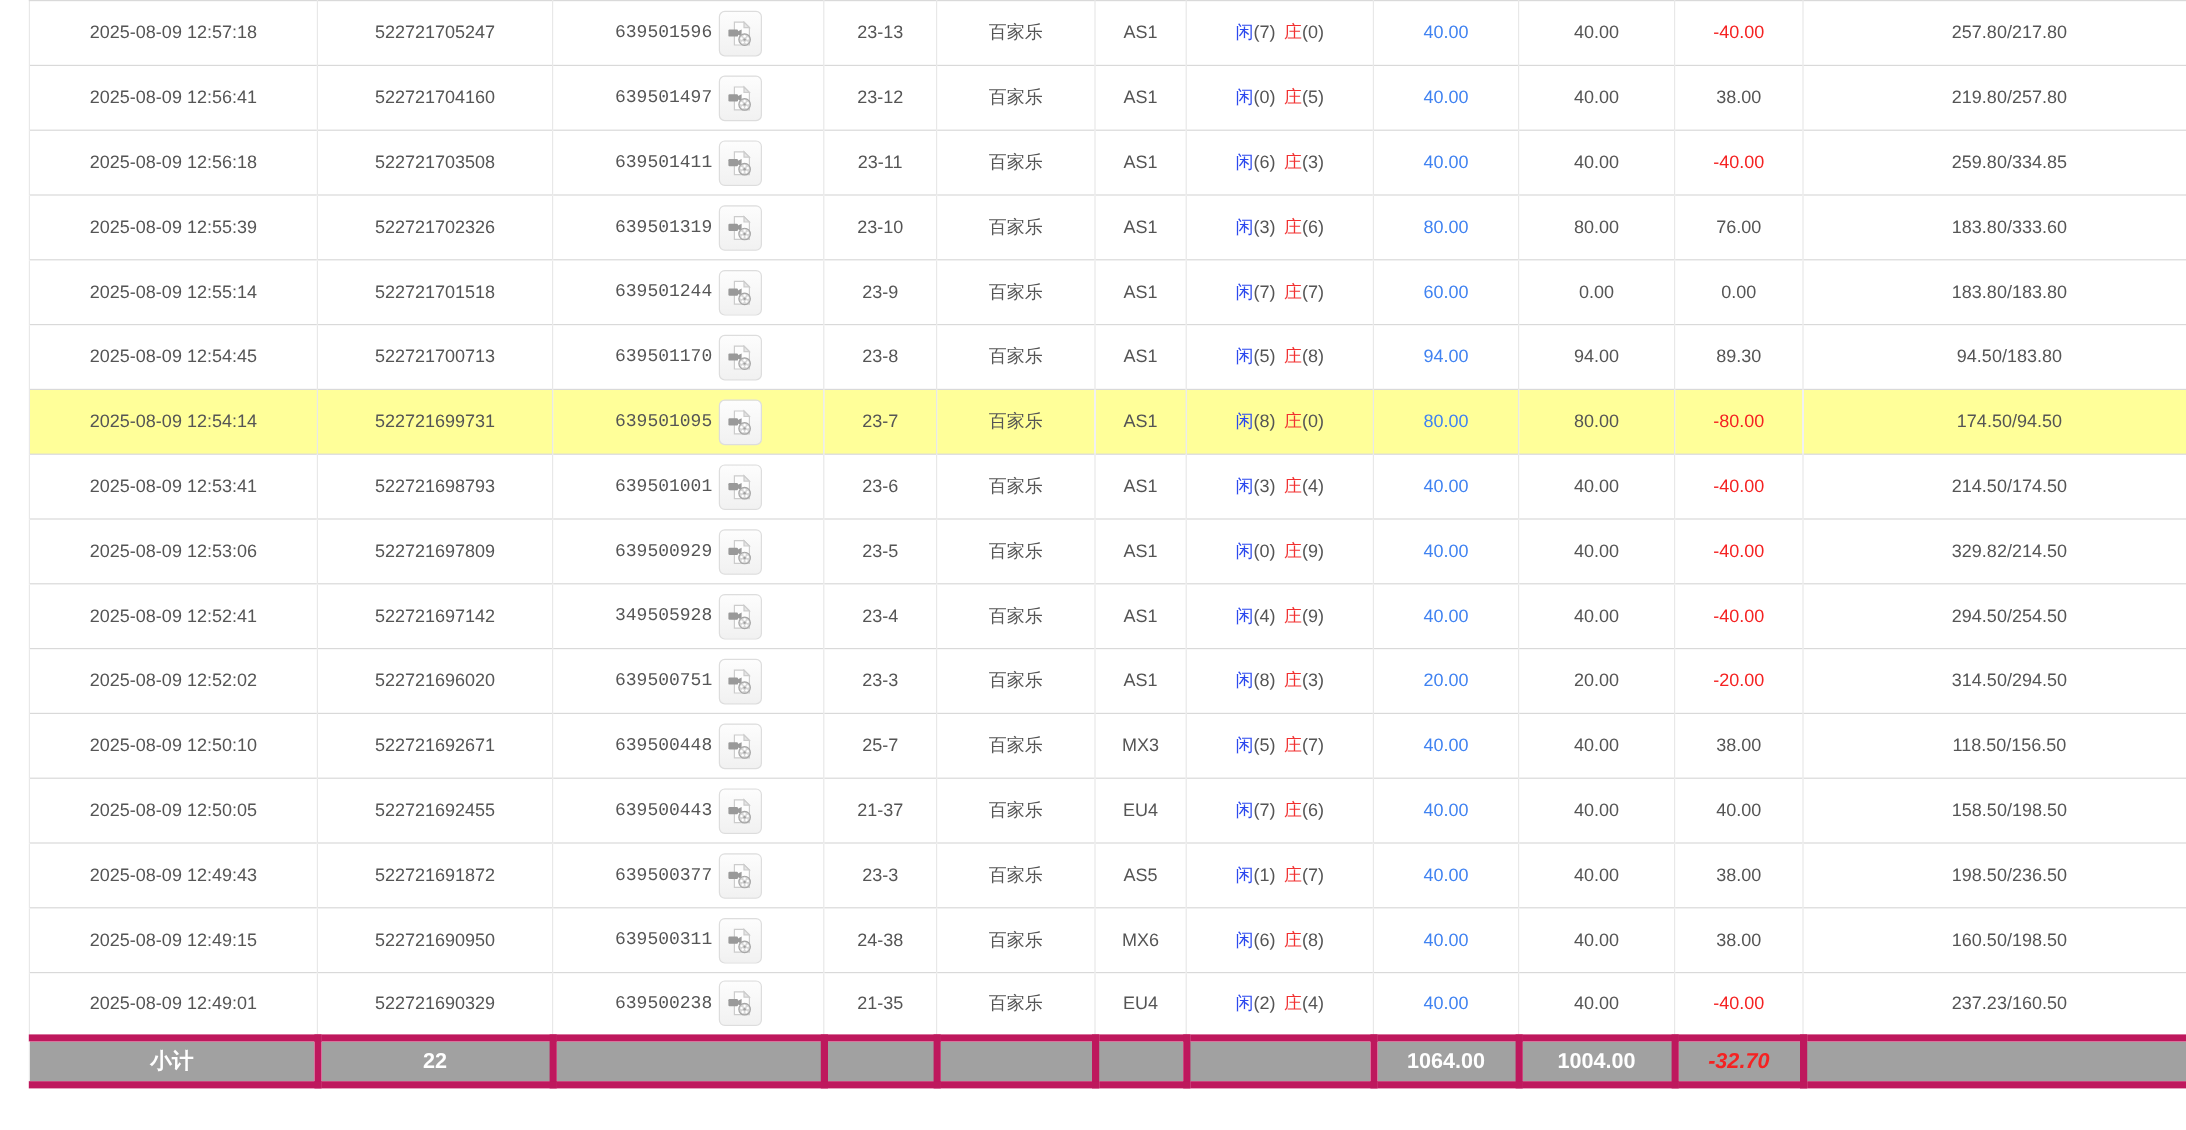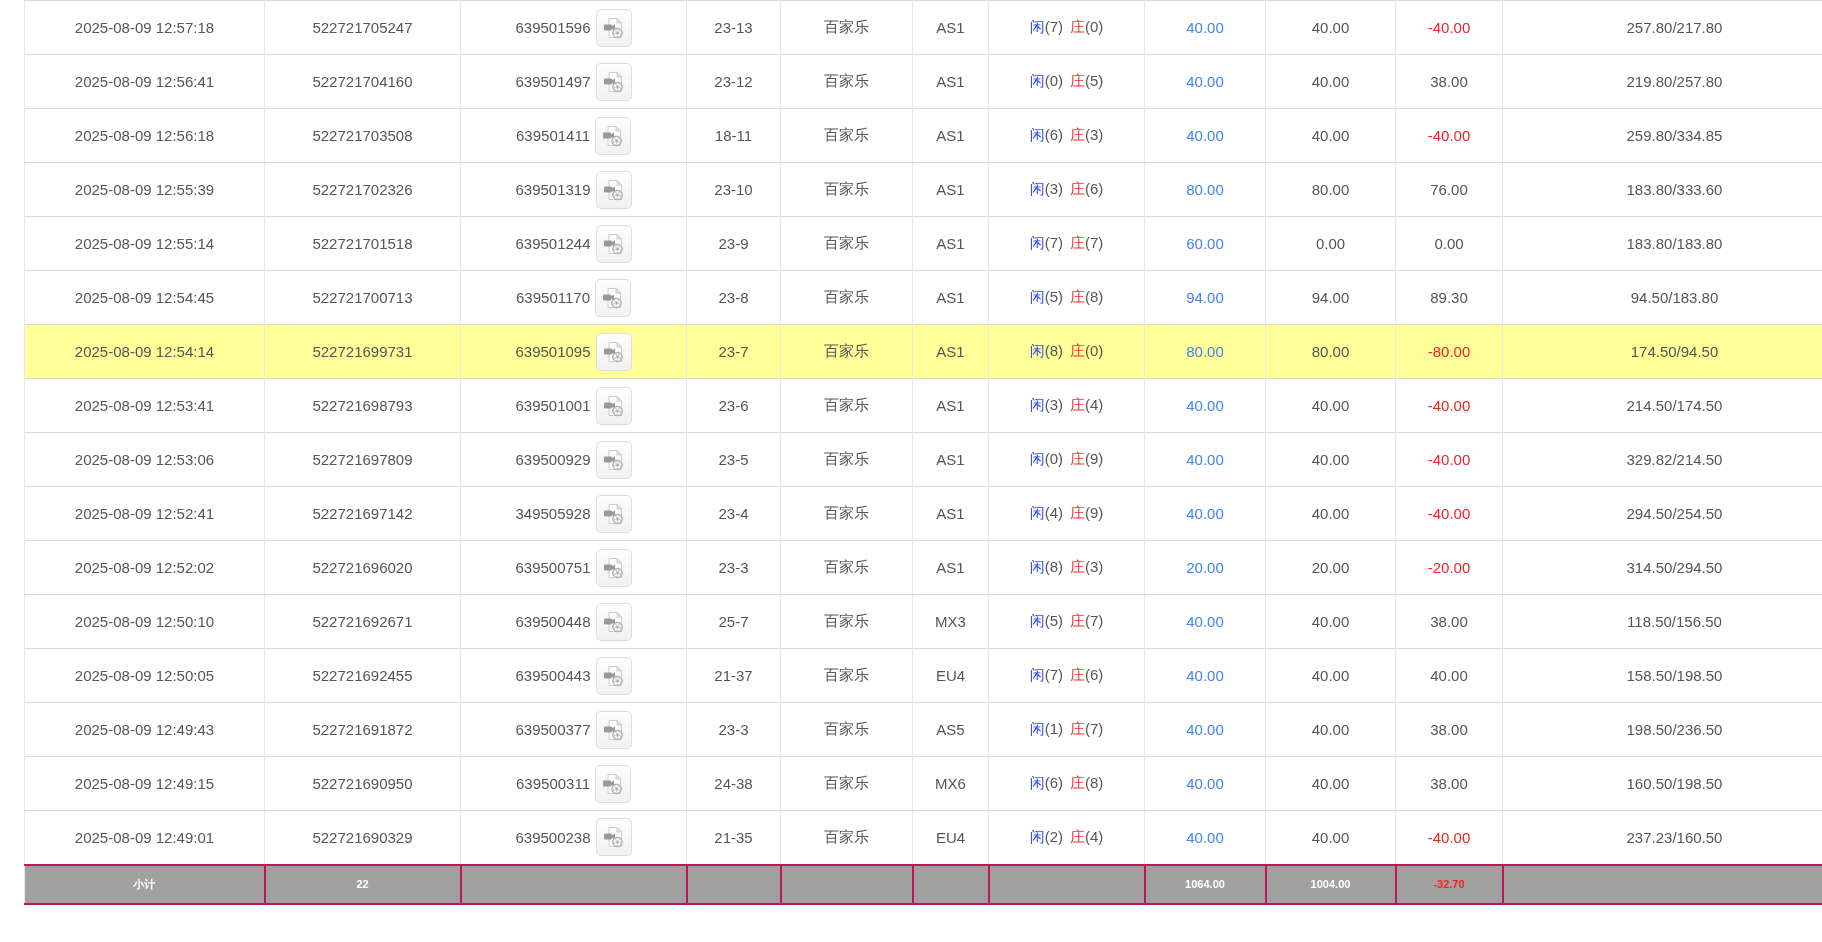--- a/index.html
+++ b/index.html
@@ -7,37 +7,37 @@
               font-family:"Liberation Sans", sans-serif; }
   table { border-collapse:collapse; table-layout:fixed; width:1822px;margin-left:24px; }
   td { text-align:center; vertical-align:middle; font-size:15px; color:#555;
        border-top:1px solid #d9d9d9; border-right:1px solid #e8e8e8;
        white-space:nowrap; overflow:hidden; }
   td:first-child { border-left:1px solid #e8e8e8; }
   tbody tr { height:54px; background:#fff; }
   tbody tr.highlight td { background:var(--highlight-row,#ffff99); }
   tbody tr:last-child td { border-bottom:1px solid #d9d9d9; }
 
-  .gameno-wrap { display:inline-flex; align-items:center; gap:5px; justify-content:space-between; }
+  .gameno-wrap { display:inline-flex; align-items:center; gap:5px; justify-content:space-between;font-family:Liberation Mono, monospace; }
   .video-btn { width:36px; height:38px; border:1px solid #ddd; border-radius:5px;
                background:linear-gradient(#fdfdfd,#f1f1f1); cursor:pointer;
                display:inline-flex; align-items:center; justify-content:center; padding:0; }
   .video-btn svg { display:block; }
 
   .p-label { color:var(--player,#2c49ee); }
   .b-label { color:var(--banker,#f13131); margin-left:7px; }
   .pts { color:#555; }
 
   .bet-link { color:var(--bet-link,#4183f1); text-decoration:none; cursor:pointer; }
   .winloss.neg { color:var(--negative,#f52222); }
 
   tfoot tr { height:39px; }
-  tfoot td { background:var(--footer-bg,#a1a1a1); border:2px solid #be185d;
-             color:#fff; font-weight:bold; font-size:11px; }
-  tfoot td.winloss.neg { color:var(--negative,#f52222); }
+  tfoot td { background:var(--footer-bg,#a1a1a1); border:6px solid #be185d;
+             color:#fff; font-weight:bold; font-size:18px; }
+  tfoot td.winloss.neg { color:var(--negative,#f52222);font-style:italic; }
 </style>
 </head>
 <body>
 
 <table>
   <colgroup>
     <col style="width:240px">
       <col style="width:196px">
       <col style="width:226px">
     <col style="width:94px">
@@ -140,21 +140,21 @@
             <circle cx="15.5" cy="17" r="1" fill="#a0a0a0"></circle>
             <circle cx="15.5" cy="14.2" r="1" fill="#ffffff"></circle>
             <circle cx="18.1" cy="16.1" r="1" fill="#ffffff"></circle>
             <circle cx="17.1" cy="19.3" r="1" fill="#ffffff"></circle>
             <circle cx="13.9" cy="19.3" r="1" fill="#ffffff"></circle>
             <circle cx="12.9" cy="16.1" r="1" fill="#ffffff"></circle>
           </svg>
         </button>
       </span>
     </td>
-    <td>18-11</td>
+    <td>23-11</td>
     <td>百家乐</td>
     <td>AS1</td>
     <td>
       <span class="p-label">闲</span><span class="pts">(6)</span><span class="b-label">庄</span><span class="pts">(3)</span>
     </td>
     <td>
       <a class="bet-link">40.00</a>
     </td>
     <td>40.00</td>
     <td class="winloss neg">-40.00</td>

